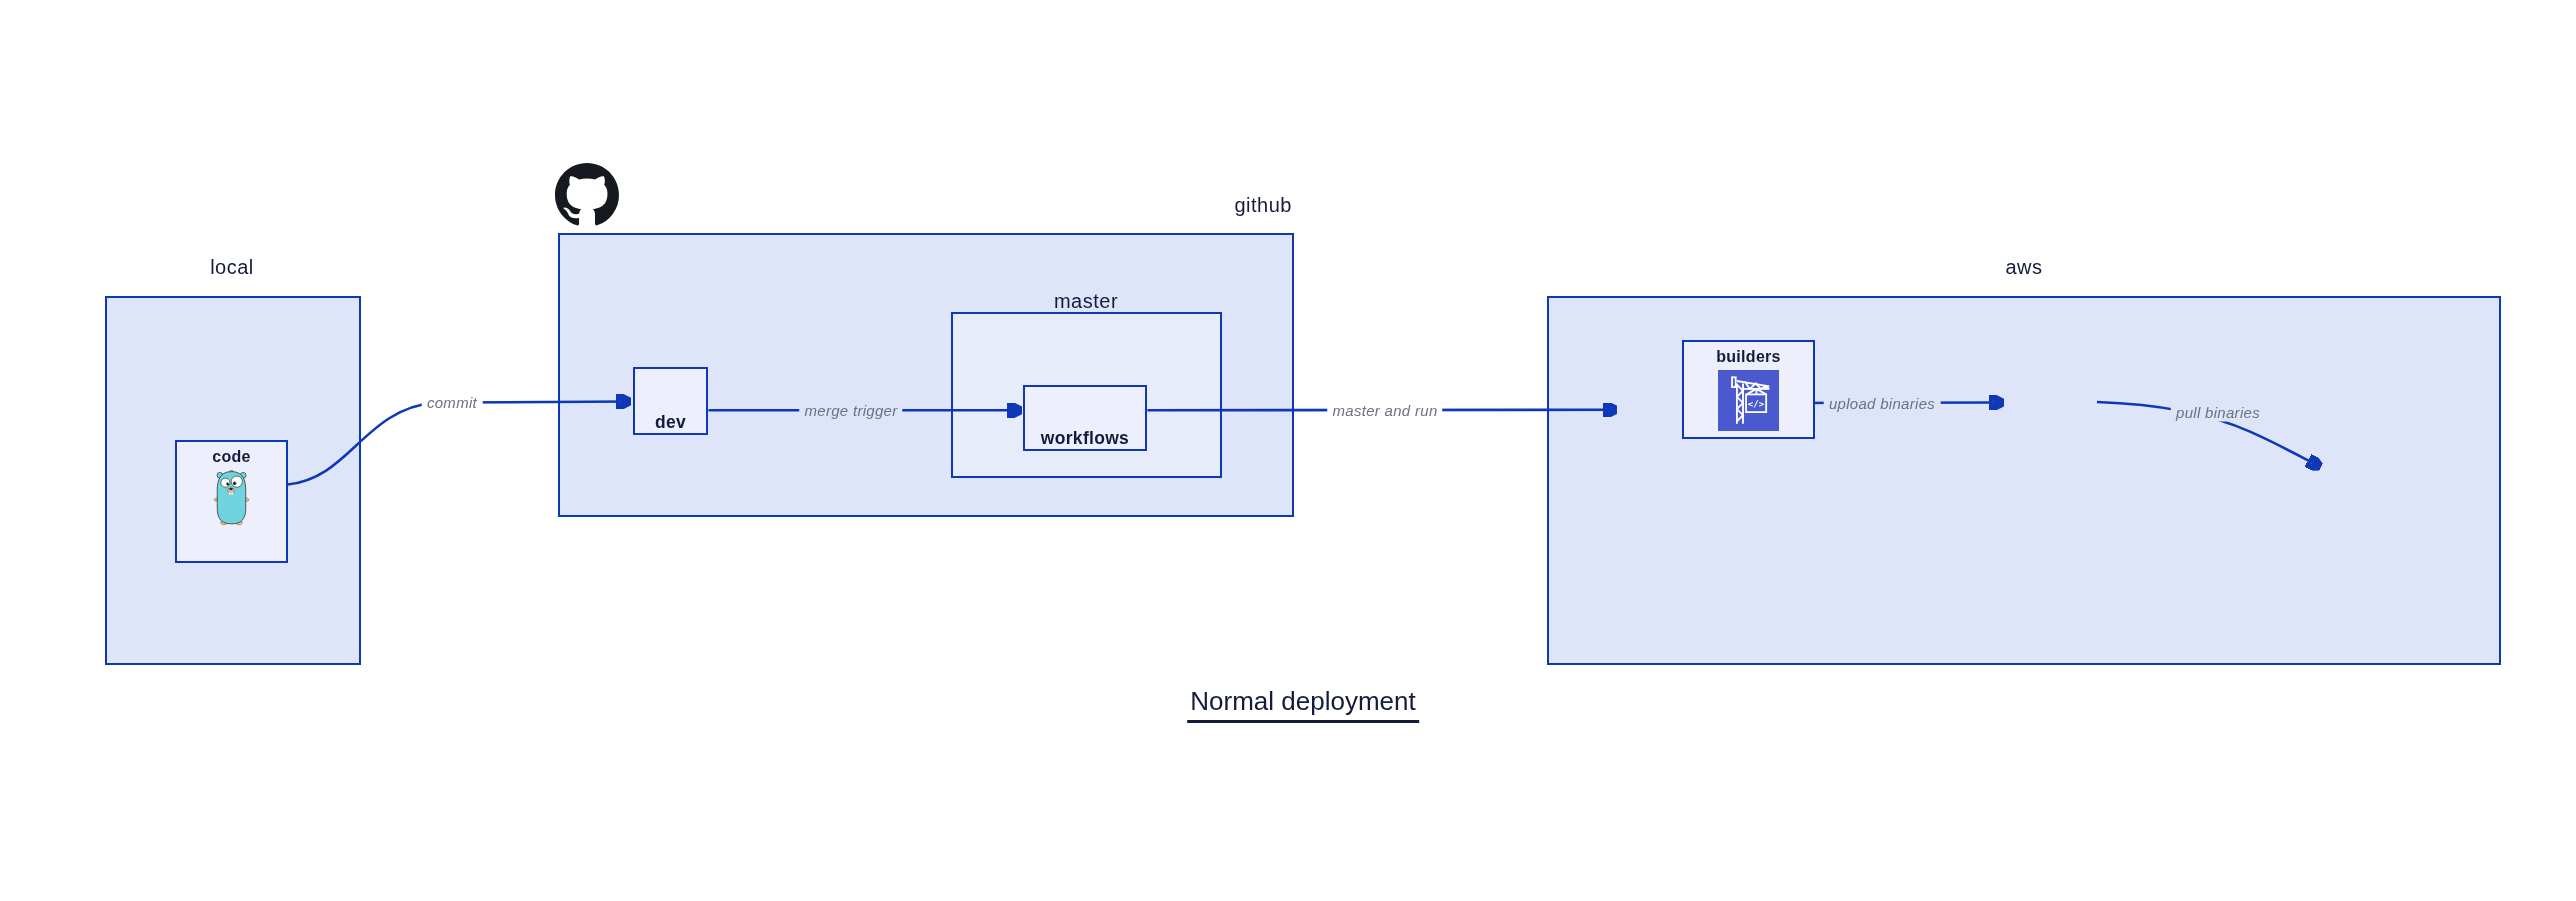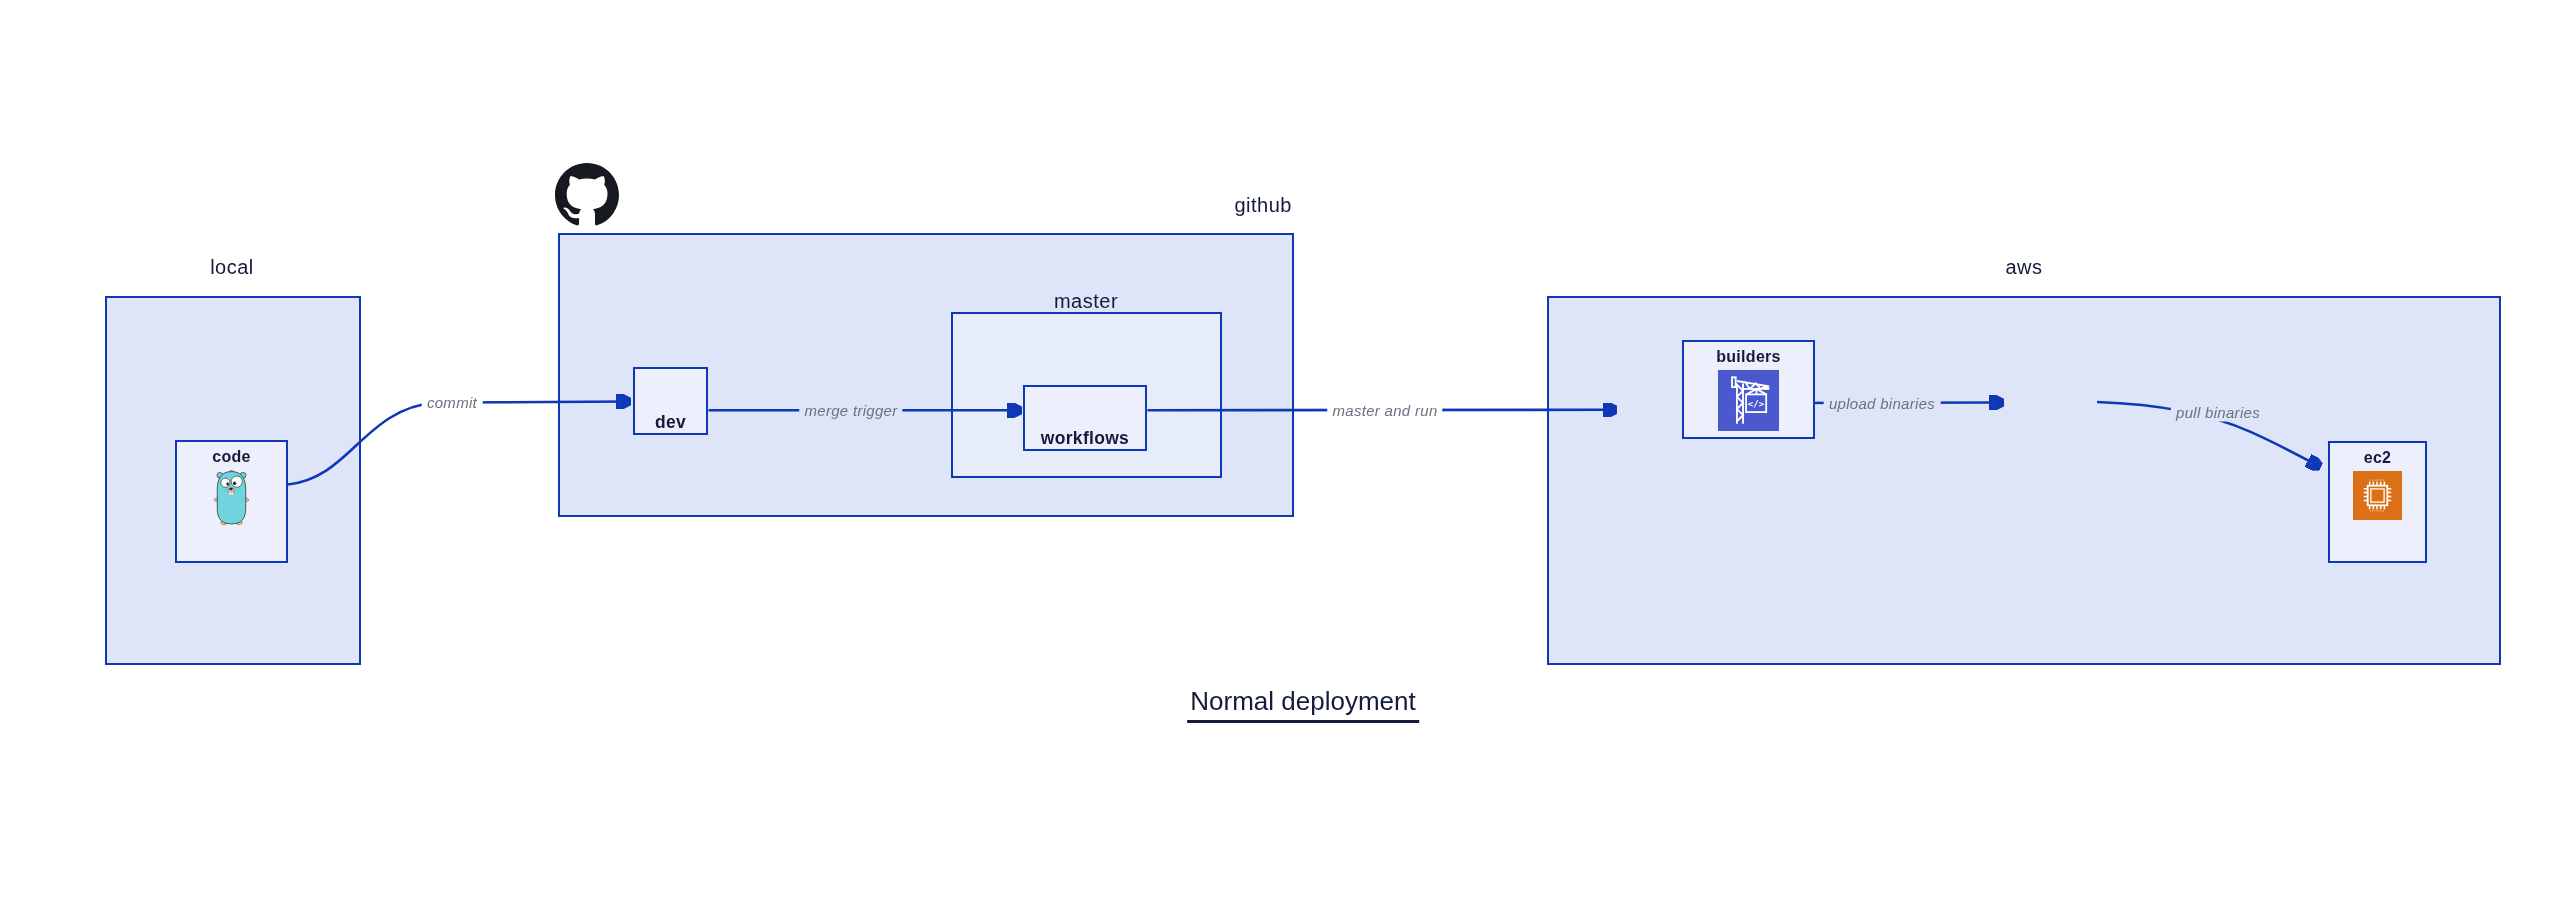--- a/index.html
+++ b/index.html
@@ -126,38 +126,20 @@
         <path d="M44,19 L52,31 L62,22 L70,31 L78,26 L84,31"></path>
         <path d="M63,31 L63,40"></path>
         <path d="M47,40 L63,31 L79,40"></path>
         <rect x="46" y="40" width="33" height="29"></rect>
       </g>
       <text x="62.5" y="60" fill="#ffffff" font-size="15" font-weight="bold" font-family="'DejaVu Sans Mono','Liberation Mono',monospace" text-anchor="middle">&lt;/&gt;</text>
     </svg>
   </div>
 
 
-  <div class="node" style="left:2328px;top:441px;width:99px;height:122px">
-    <div class="node-label">ec2</div>
-    <svg class="icon" width="49" height="49" viewBox="0 0 100 100">
-      <rect x="0" y="0" width="100" height="100" fill="var(--ec2-orange)"></rect>
-      <rect x="30" y="30" width="40" height="40" stroke="#ffffff" stroke-width="3.5" fill="none"></rect>
-      <rect x="36.5" y="36.5" width="27" height="27" stroke="#ffffff" stroke-width="2.6" fill="none"></rect>
-      <g stroke="#ffffff" stroke-width="3">
-        <path d="M34,22 V30 M41.5,22 V30 M49,22 V30 M56.5,22 V30 M64,22 V30"></path>
-        <path d="M34,70 V78 M41.5,70 V78 M49,70 V78 M56.5,70 V78 M64,70 V78"></path>
-        <path d="M22,36 H30 M22,44 H30 M22,52 H30 M22,60 H30"></path>
-        <path d="M70,36 H78 M70,44 H78 M70,52 H78 M70,60 H78"></path>
-      </g>
-      <g stroke="#ffffff" stroke-width="1.6" stroke-dasharray="2 2.5">
-        <path d="M34,18.5 H64"></path>
-        <path d="M34,81.5 H64"></path>
-      </g>
-    </svg>
-  </div>
 
   <div class="edge-label bg-white" style="left:452px;top:402px">commit</div>
   <div class="edge-label bg-group" style="left:851px;top:410px">merge trigger</div>
   <div class="edge-label bg-white" style="left:1385px;top:410px">master and run</div>
   <div class="edge-label bg-group" style="left:1882px;top:403px">upload binaries</div>
   <div class="edge-label bg-group" style="left:2218px;top:412px">pull binaries</div>
 
   <div class="diagram-title" style="left:1303px;top:686px">Normal deployment</div>
 
 </div>

